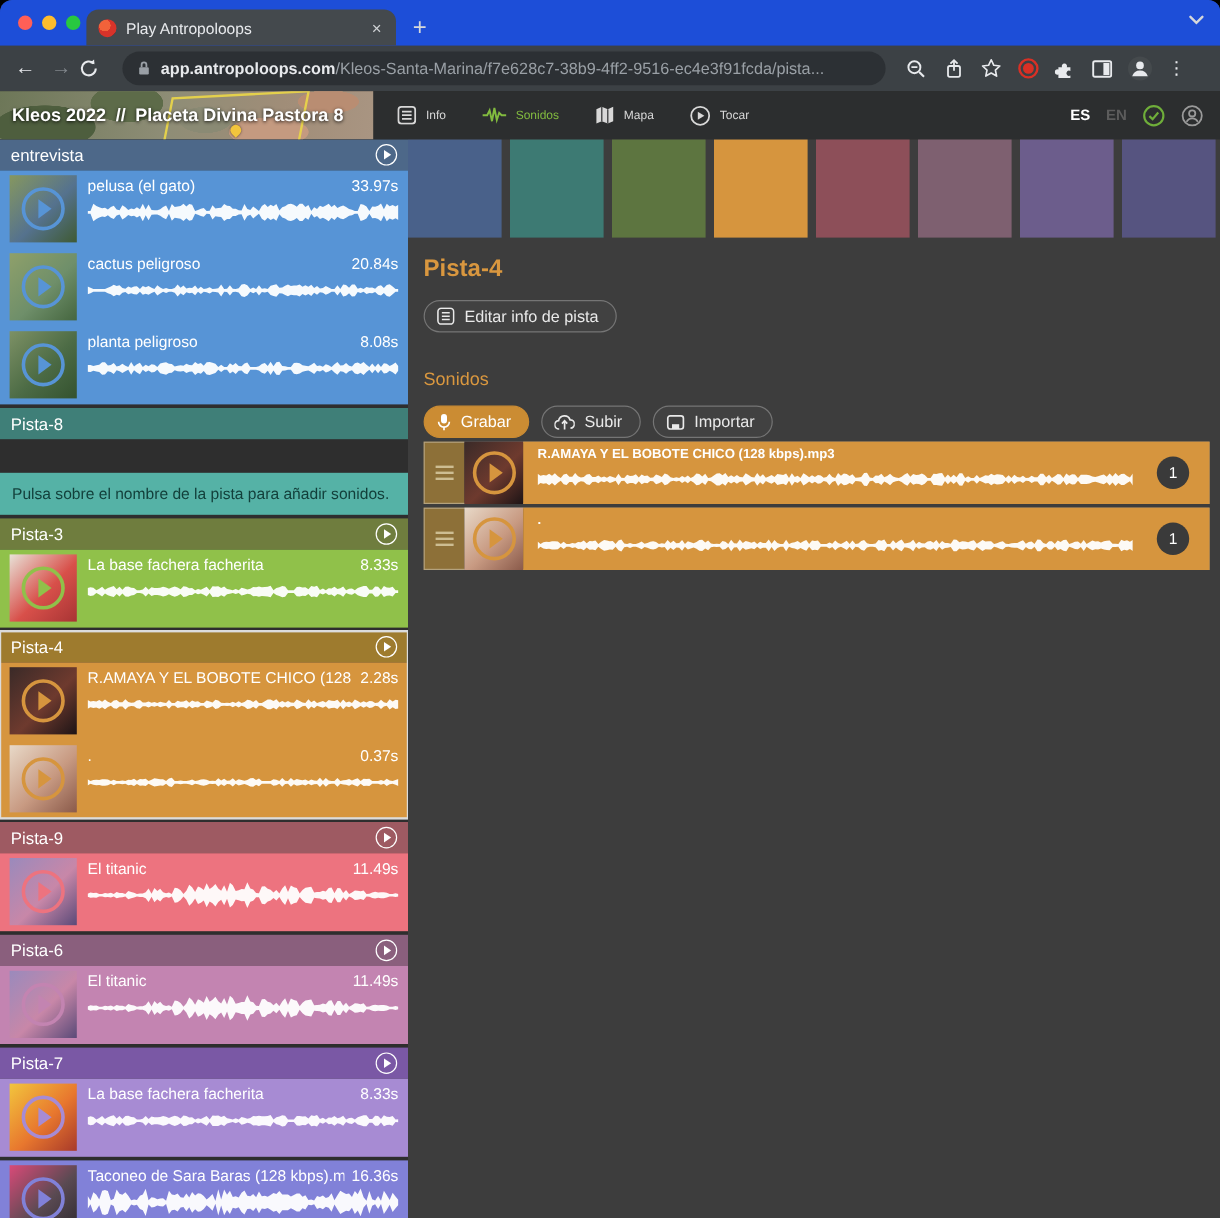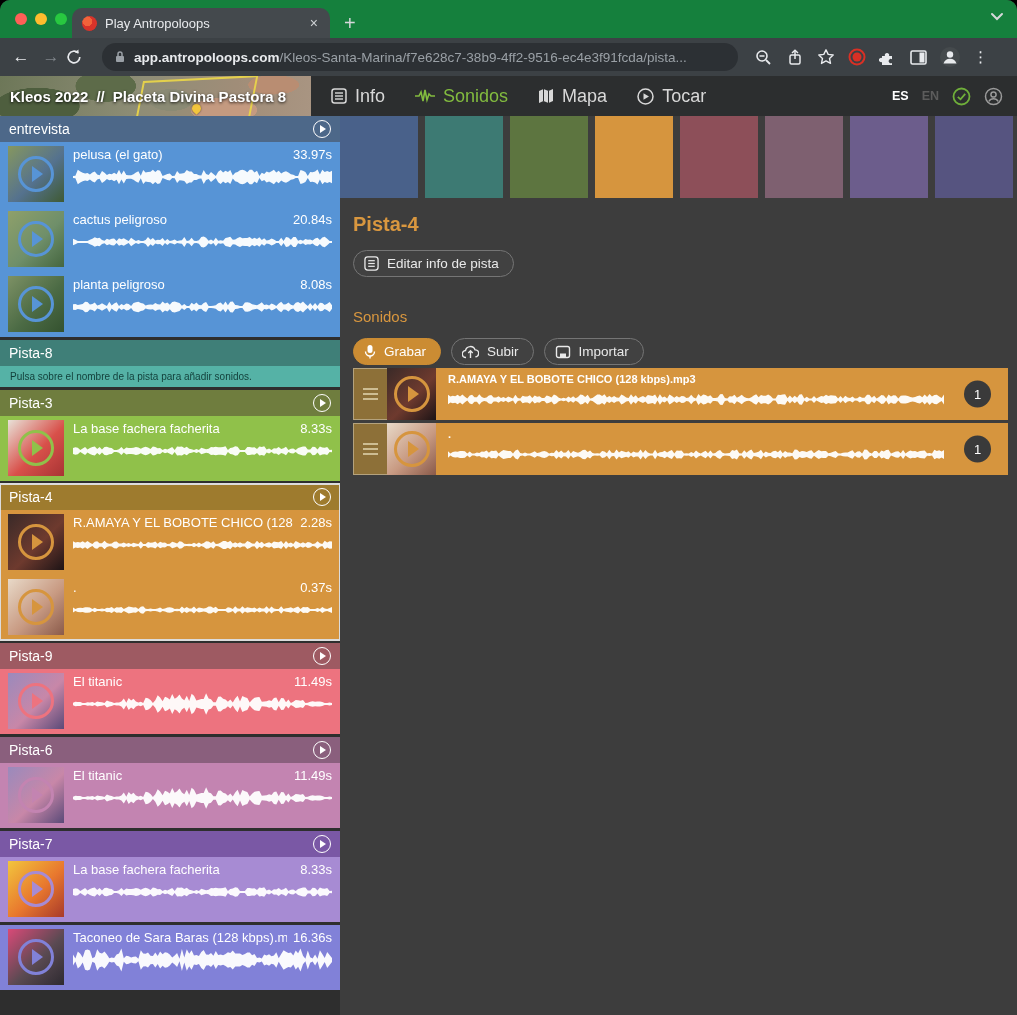--- a/index.html
+++ b/index.html
@@ -1,21 +1,21 @@
 <!DOCTYPE html>
 <html><head>
 <meta charset="utf-8">
 <style>
   html,body{margin:0;padding:0;background:#000;}
   body{width:1017px;height:1015px;overflow:hidden;font-family:"Liberation Sans",sans-serif;
        -webkit-font-smoothing:antialiased;}
   .window{position:absolute;inset:0;border-radius:10px 10px 0 0;overflow:hidden;background:#3d3d3d;}
 
   
-  .tabstrip{height:38px;background:#15803d;position:relative;display:flex;align-items:flex-end;}
+  .tabstrip{height:38px;background:#1d4ed8;position:relative;display:flex;align-items:flex-end;}
   .lights{position:absolute;left:15px;top:13px;display:flex;gap:8px;}
   .light{width:12px;height:12px;border-radius:50%;}
   .light.red{background:#ff5f57;} .light.yellow{background:#febc2e;} .light.green{background:#28c840;}
   .tab{margin-left:72px;width:238px;height:30px;background:#44494d;border-radius:10px 10px 0 0;
        display:flex;align-items:center;gap:8px;padding:0 10px;color:#e8eaed;font-size:13px;}
   .favicon{width:15px;height:15px;border-radius:50%;flex:none;
        background:radial-gradient(circle at 35% 35%, #f2623a 0 35%, #d8332a 36% 75%, #a8201e 76% 100%);}
   .tab-title{flex:1;white-space:nowrap;overflow:hidden;}
   .tab-close{color:#cfd2d5;font-size:14px;padding:0 2px;}
   .newtab{color:#d5d8da;font-size:20px;line-height:20px;margin:0 0 5px 14px;}
@@ -42,21 +42,21 @@
        radial-gradient(50px 26px at 34% 25%, #5d6b49 0 60%, transparent 61%),
        radial-gradient(36px 18px at 55% 60%, #8a8a74 0 60%, transparent 61%),
        linear-gradient(100deg,#6d7758,#8e8d76 45%,#a08d78 75%,#a99582);}
   .poly{position:absolute;right:58px;top:2px;width:110px;height:44px;border:2px solid #e8d44a;
        transform:skewX(-14deg) rotate(-3deg);opacity:.95;}
   .pin{position:absolute;left:192px;top:28px;width:9px;height:9px;border-radius:50% 50% 50% 0;
        background:#f2c53d;transform:rotate(-45deg);box-shadow:0 0 2px rgba(0,0,0,.6);}
   .crumbtext{position:relative;z-index:2;display:flex;gap:8px;align-items:center;height:100%;
        padding:0 10px;font-size:15px;font-weight:bold;text-shadow:0 1px 3px rgba(0,0,0,.85);white-space:nowrap;}
   .appnav{flex:1;background:#2c2e2f;display:flex;align-items:center;gap:30px;padding-left:20px;}
-  .navitem{display:flex;align-items:center;gap:8px;color:#d8d8d8;font-size:18px;}
+  .navitem{display:flex;align-items:center;gap:8px;color:#d8d8d8;font-size:10px;}
   .navitem.active{color:#82bb3f;}
   .nav-right{margin-left:auto;display:flex;align-items:center;gap:13px;padding-right:14px;}
   .lang{font-size:12.5px;font-weight:bold;color:#fff;}
   .lang.off{color:#5c5c5c;}
 
   
   .content{flex:1;display:flex;overflow:hidden;}
   .sidebar{width:340px;flex:none;background:#2e2e2e;display:flex;flex-direction:column;gap:3px;overflow:hidden;}
   .main{flex:1;background:#3d3d3d;overflow:hidden;}
 
@@ -75,22 +75,22 @@
         background:linear-gradient(135deg,var(--t1),var(--t2) 55%,var(--t3));}
   .pc{position:absolute;left:50%;top:50%;transform:translate(-50%,-50%);
         width:30px;height:30px;border:3px solid var(--pc);border-radius:50%;}
   .pc .tri{position:absolute;left:11px;top:7px;width:0;height:0;
         border-left:11px solid var(--pc);border-top:8px solid transparent;border-bottom:8px solid transparent;}
   .sinfo{flex:1;min-width:0;display:flex;flex-direction:column;padding-top:1px;}
   .srow1{display:flex;align-items:baseline;gap:6px;color:#fff;font-size:13px;}
   .sname{flex:1;white-space:nowrap;overflow:hidden;}
   .sdur{flex:none;}
   .wave{height:24px;margin-top:3px;width:100%;}
-  .hint{background:var(--row);height:21px;display:flex;align-items:center;padding:0 10px;
-        font-size:10px;color:#123f3a;}
+  .hint{background:var(--row);height:35px;display:flex;align-items:center;padding:0 10px;
+        font-size:13px;color:#123f3a;margin-top:28px;}
 
   
   .swatches{display:flex;gap:7px;height:82px;}
   .swatch{width:78px;flex:none;background:var(--c);}
   .mainpad{padding:0 9px 0 13px;}
   .ptitle{margin-top:15px;font-size:20px;font-weight:bold;color:#d9973f;}
   .pill{display:inline-flex;align-items:center;gap:8px;height:27px;border-radius:14px;
         padding:0 14px 0 10px;font-size:13.5px;box-sizing:border-box;}
   .pill.ghost{background:#414141;border:1px solid #757575;color:#e9e9e9;}
   .pill.primary{background:#cb8c33;border:1px solid #cb8c33;color:#fff;}

